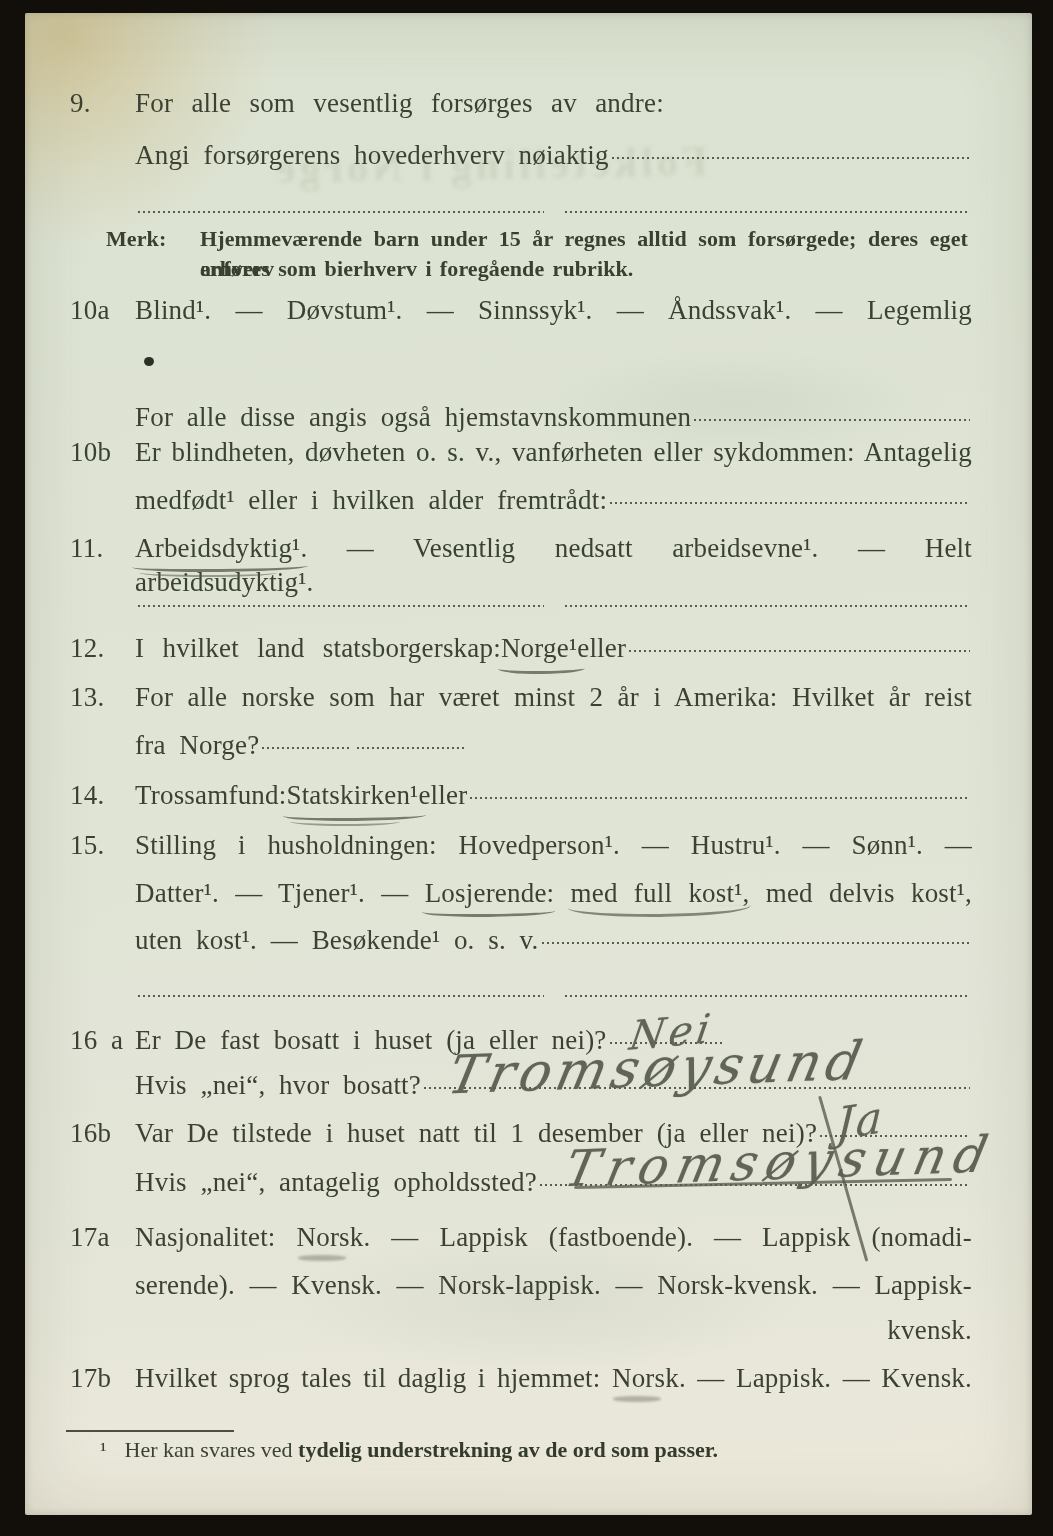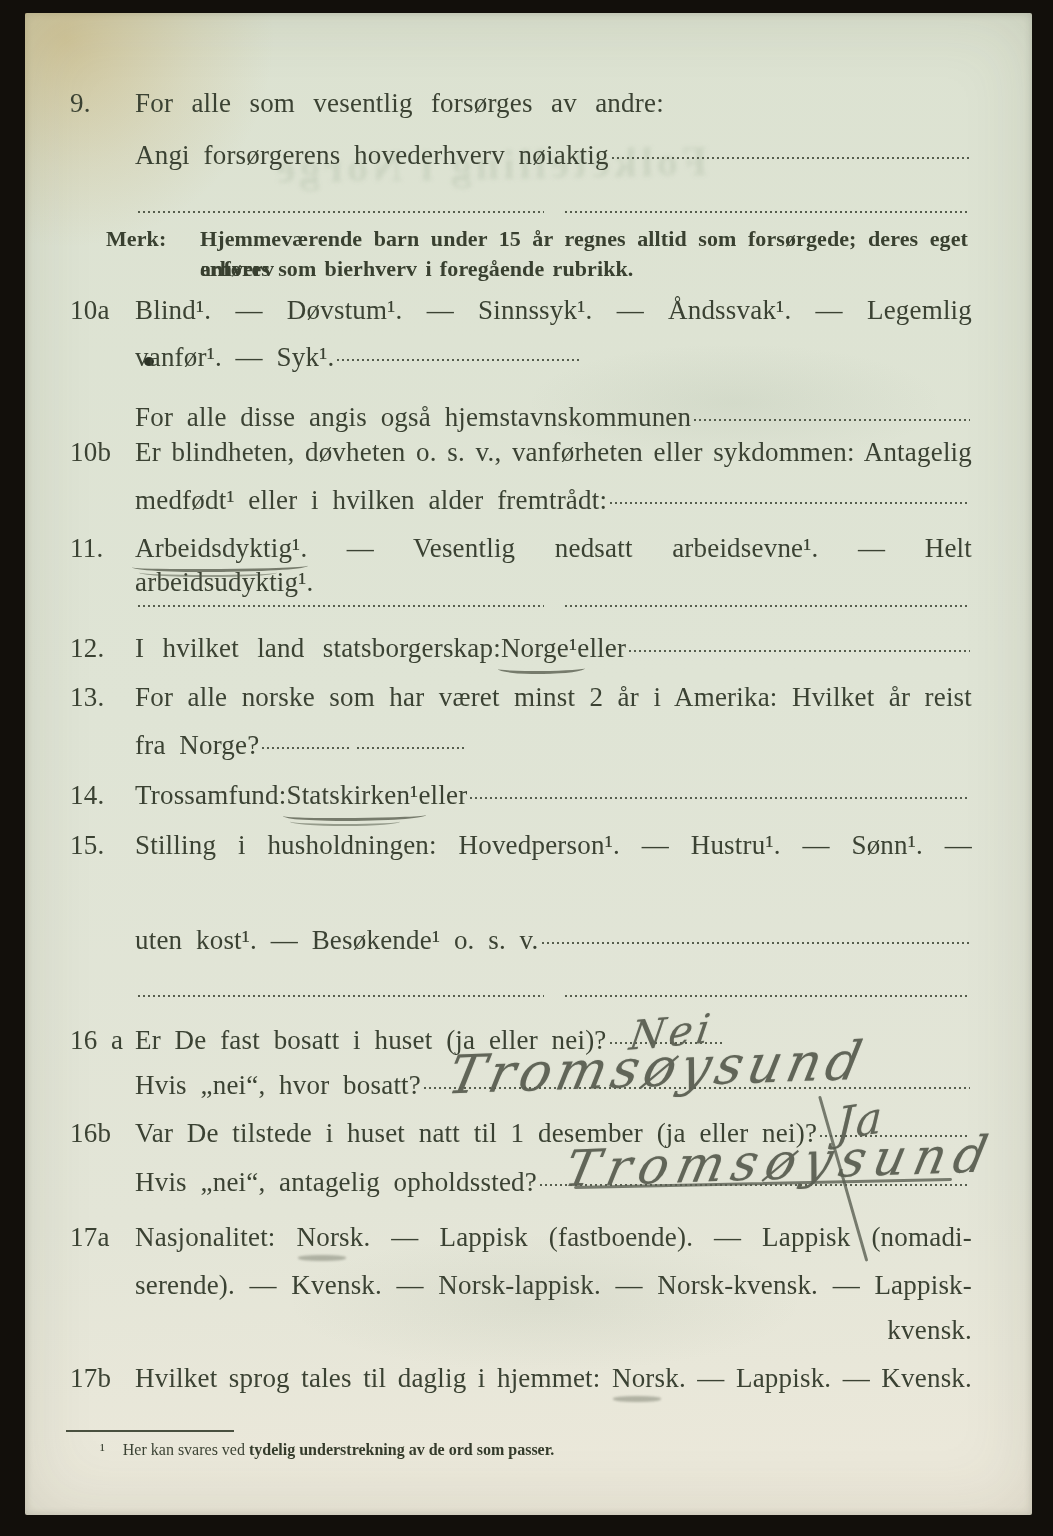--- a/index.html
+++ b/index.html
@@ -49,21 +49,21 @@
         text-shadow:0 0 1px rgba(90,95,82,.35);}
   .hand-nei{left:634px;top:1012px;font-size:40px;letter-spacing:4px;transform:rotate(-5deg) skewX(-14deg);}
   .hand-t1{left:456px;top:1044px;font-size:53px;letter-spacing:5px;transform:rotate(-2deg) skewX(-14deg);}
   .hand-ja{left:838px;top:1098px;font-size:44px;letter-spacing:2px;transform:rotate(-9deg) skewX(-12deg);}
   .hand-t2{left:572px;top:1140px;font-size:50px;letter-spacing:8px;transform:rotate(-2deg) skewX(-14deg);}
   .stroke{position:absolute;background:rgba(90,95,82,.8);border-radius:3px;z-index:6;}
   .strike-t2{left:574px;top:1182px;width:378px;height:3px;transform:rotate(-1.2deg);}
   .jtail{left:818px;top:1096px;width:3px;height:172px;transform:rotate(-16deg);transform-origin:top center;}
 
   .fnrule{position:absolute;left:66px;top:1430px;width:168px;height:2px;background:#49503f;}
-  .fnote{position:absolute;left:100px;right:81px;top:1437px;font-size:16px;line-height:26px;color:#3b4233;}
+  .fnote{position:absolute;left:100px;right:81px;top:1437px;font-size:22px;line-height:26px;color:#3b4233;}
   .fnote .fm{padding-right:18px;}
   .fnote b{color:#343b2b;}
 </style>
 </head>
 <body>
 
 <div class="scan">
   <div class="paper">
 
     <div class="stain-tl"></div>
@@ -93,25 +93,20 @@
     <span>Hjemmeværende barn under 15 år regnes alltid som forsørgede; deres eget erhverv</span>
   </div>
   <div class="line merk" style="top:254px;">
     <span>anføres som bierhverv i foregående rubrikk.</span>
   </div>
 
   <div class="line just" style="top:293px;">
     <span class="num">10a</span>
     <span>Blind¹. — Døvstum¹. — Sinnssyk¹. — Åndssvak¹. — Legemlig</span>
   </div>
-  <div class="line flex w1" style="top:340px;">
-    <span class="t">vanfør¹. — Syk¹.</span>
-    <span class="leader lfix" style="flex-basis:250px;"></span>
-    <span class="sp"></span>
-  </div>
   <div class="line flex w1" style="top:400px;">
     <span class="t">For alle disse angis også hjemstavnskommunen</span>
     <span class="leader"></span>
   </div>
 
   <div class="line just" style="top:435px;">
     <span class="num">10b</span>
     <span>Er blindheten, døvheten o. s. v., vanførheten eller sykdommen: Antagelig</span>
   </div>
   <div class="line flex w1" style="top:483px;">
@@ -152,20 +147,23 @@
     <span class="num">14.</span>
     <span class="t">Trossamfund: </span>
     <span class="t upen upen2">Statskirken¹</span>
     <span class="t"> eller</span>
     <span class="leader"></span>
   </div>
 
   <div class="line just" style="top:828px;">
     <span class="num">15.</span>
     <span>Stilling i husholdningen: Hovedperson¹. — Hustru¹. — Sønn¹. —</span>
+  </div>
+  <div class="line just" style="top:876px;">
+    <span>Datter¹. — Tjener¹. — </span><span class="upen">Losjerende</span><span>: </span><span class="upen uwavy">med full kost¹</span><span>, med delvis kost¹,</span>
   </div>
   <div class="line flex w1" style="top:923px;">
     <span class="t">uten kost¹. — Besøkende¹ o. s. v.</span>
     <span class="leader"></span>
   </div>
 
   <div class="line dotrow" style="top:968px;">
     <span class="leader"></span>
     <span class="leader"></span>
   </div>

